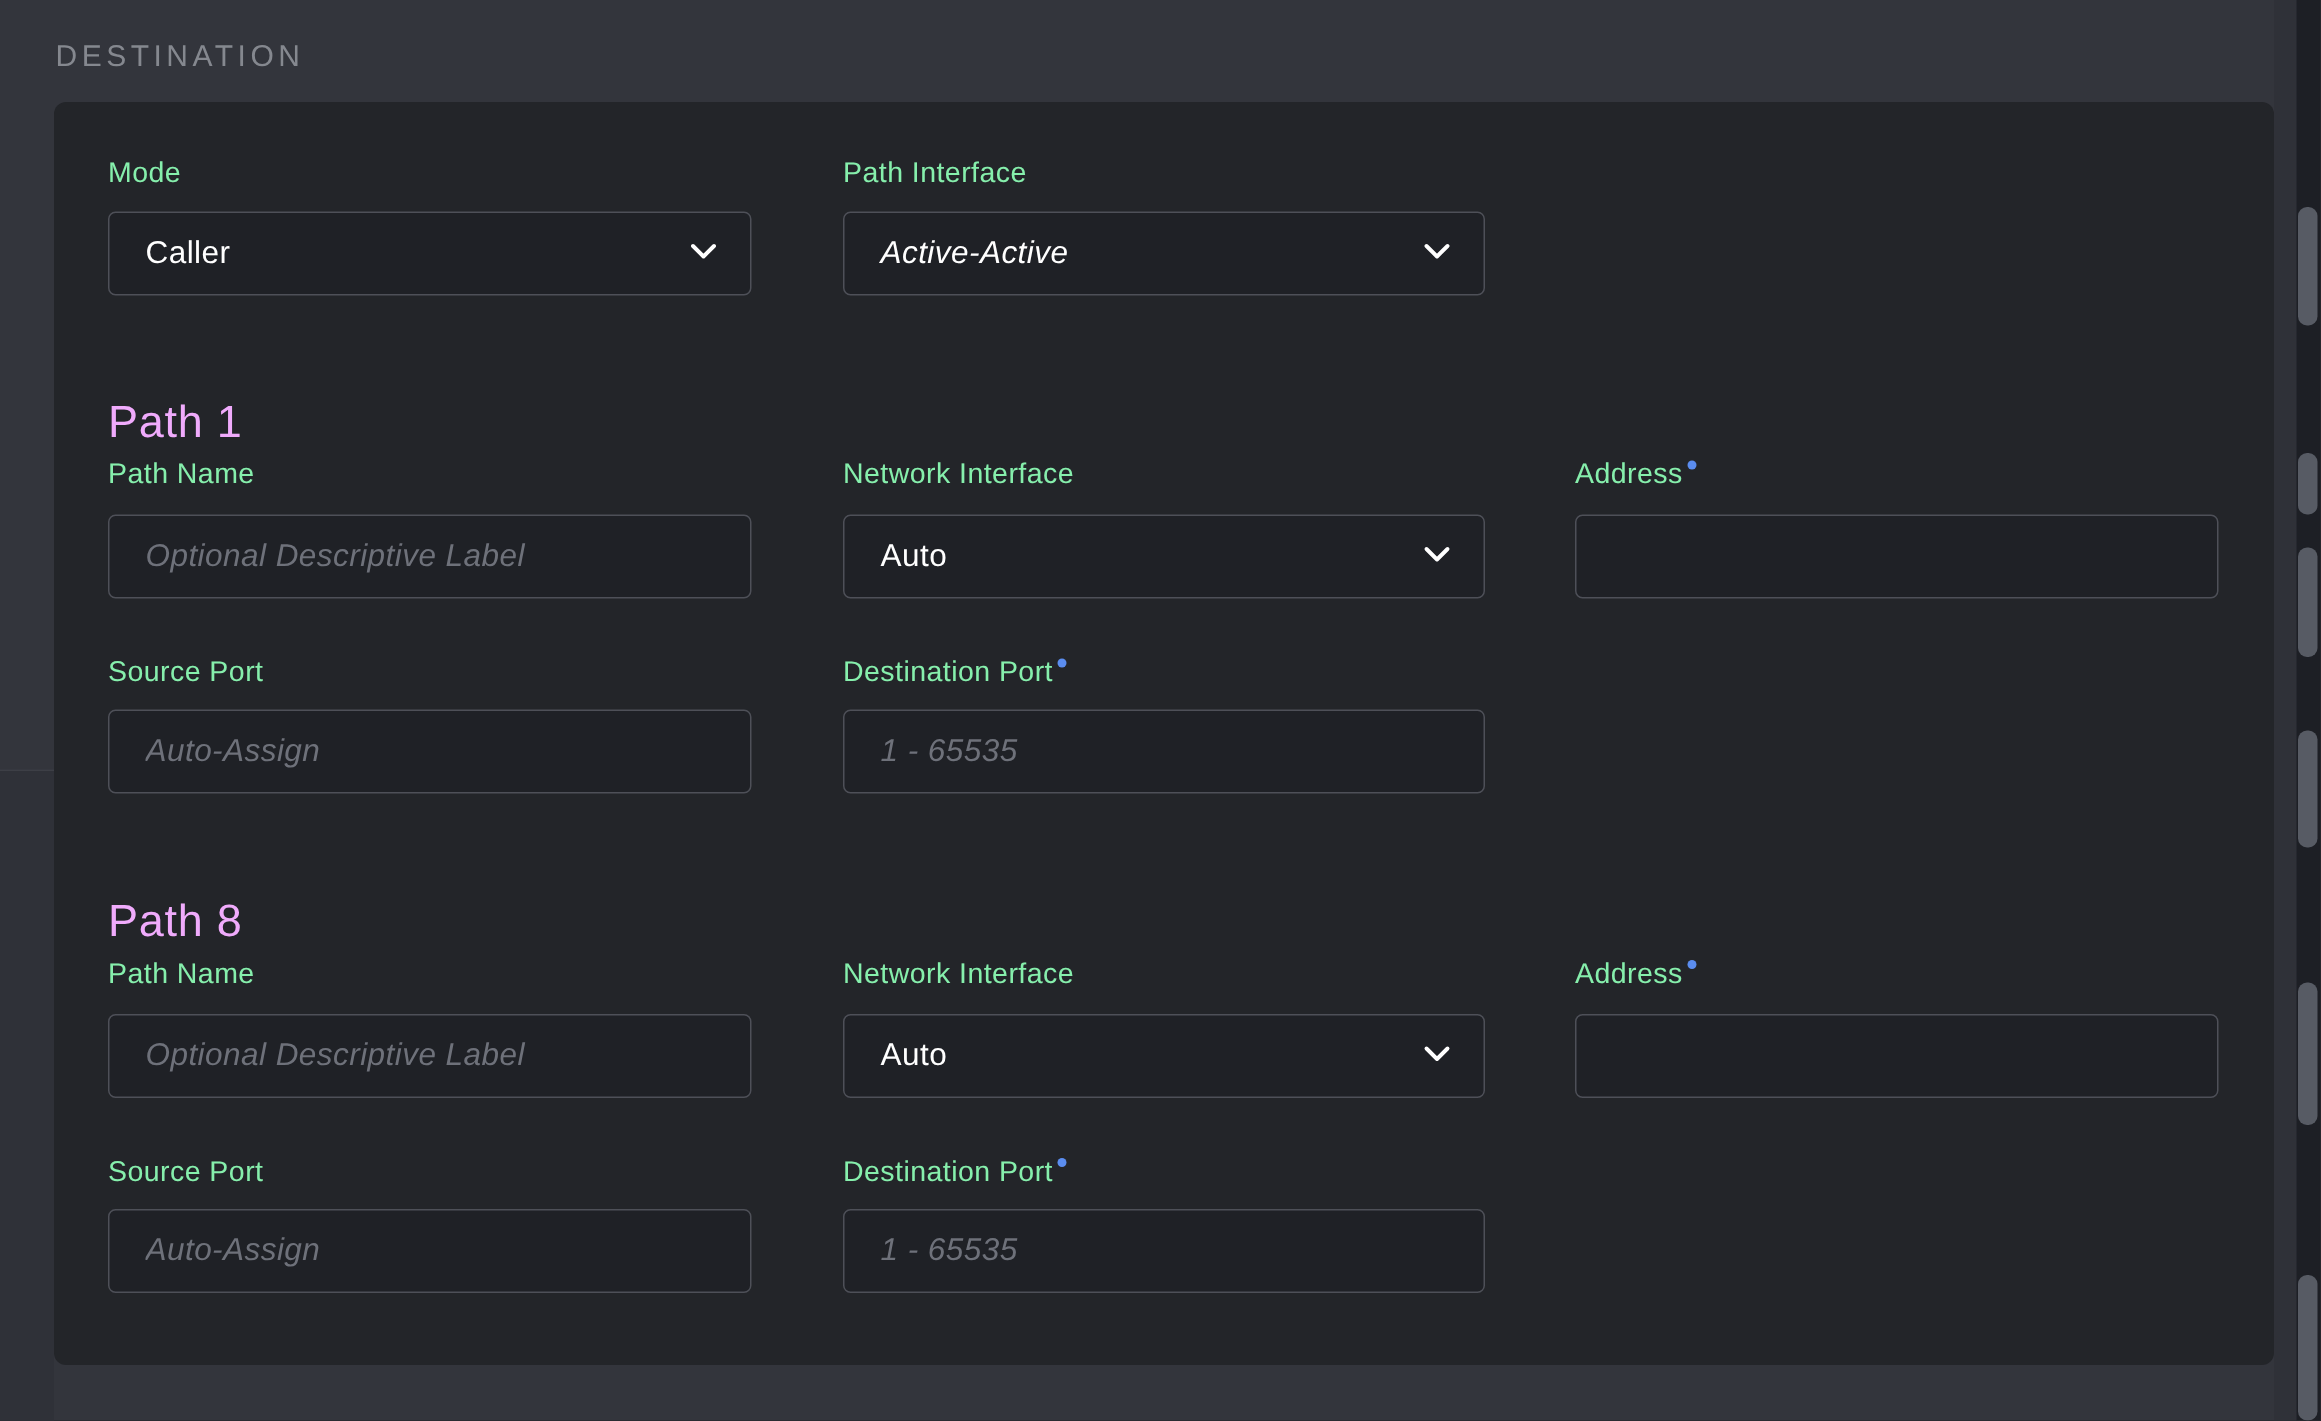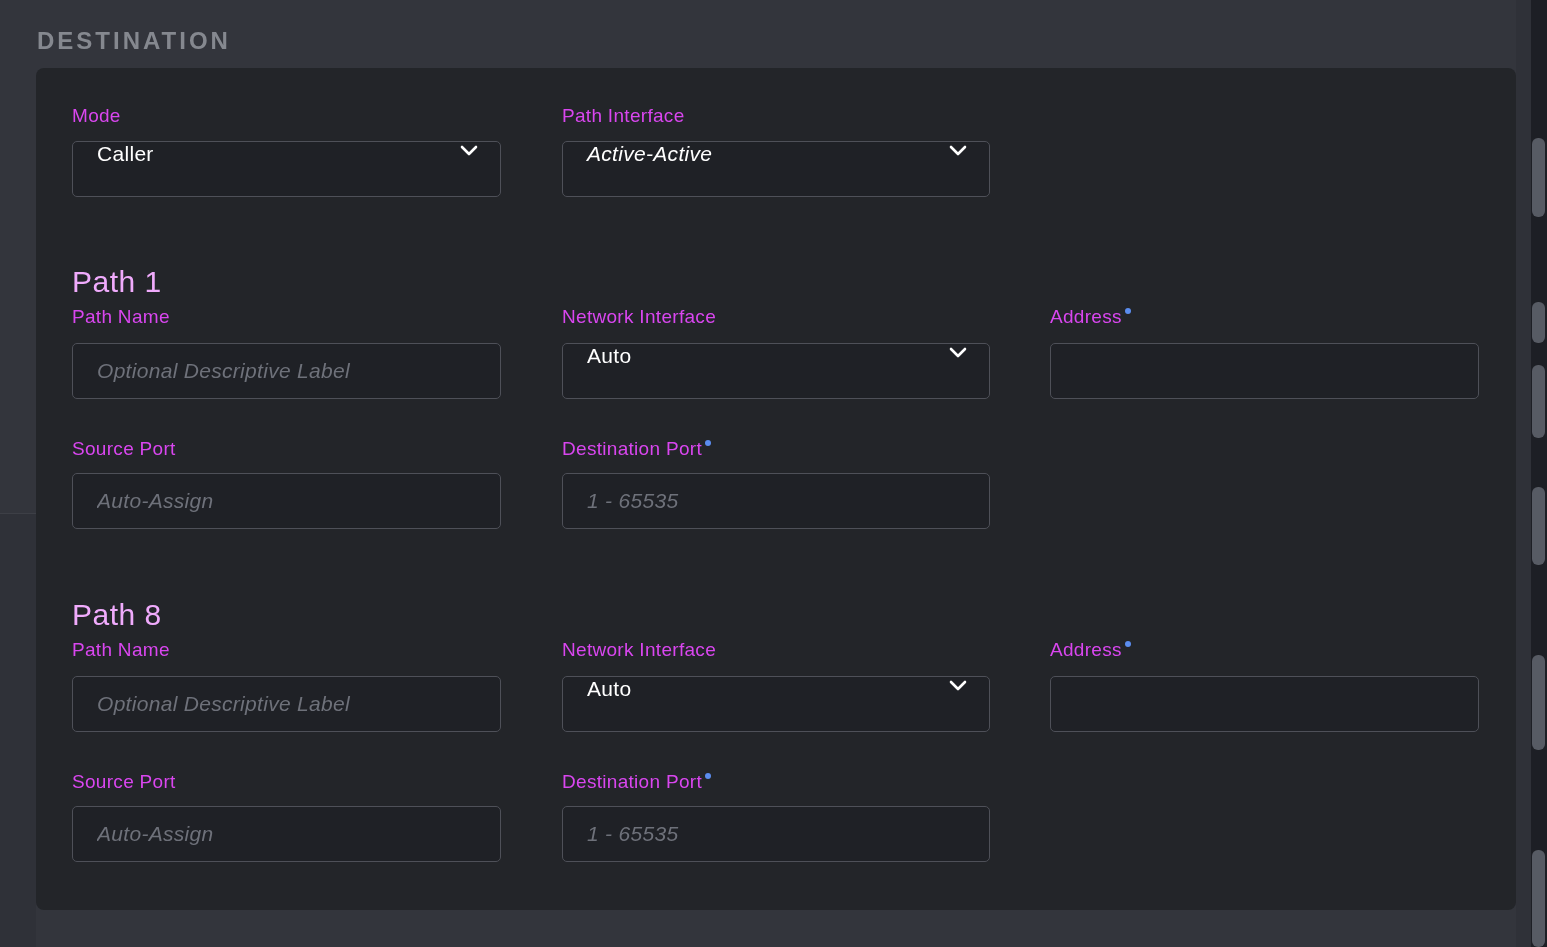--- a/index.html
+++ b/index.html
@@ -7,21 +7,21 @@
     width:1547px;height:947px;overflow:hidden;position:relative;
     background:#33353c;
     font-family:"Liberation Sans", sans-serif;
     -webkit-font-smoothing:antialiased;
   }
   .screen{position:absolute;inset:0;}
 
   
   .section-title{
     position:absolute;left:37px;top:27px;
-    font-size:24px;font-weight:700;letter-spacing:3px;
+    font-size:20px;font-weight:400;letter-spacing:3px;
     color:#85888f;
   }
 
   
   .left-strip-lower{
     position:absolute;left:0;top:513px;width:36px;height:434px;
     background:#2f3138;border-top:1px solid #3d3f46;
   }
   .right-gap{
     position:absolute;left:1516px;top:0;width:15px;height:947px;
@@ -30,40 +30,40 @@
 
   
   .card{
     position:absolute;left:36px;top:68px;width:1480px;height:842px;
     background:#232529;border-radius:8px;
   }
 
   
   .lbl{
     position:absolute;
-    font-size:19px;color:#d946ef;letter-spacing:0.3px;
+    font-size:19px;color:#86efac;letter-spacing:0.3px;
     white-space:nowrap;
     text-align:center;
   }
   .req-dot{
     display:inline-block;width:6px;height:6px;border-radius:50%;
     background:var(--accent,#5b8def);
     margin-left:3px;vertical-align:9px;
   }
   .path-heading{
     position:absolute;left:72px;
     font-size:30px;font-weight:400;color:#f0abfc;letter-spacing:0.5px;margin-top:32px;
   }
   .ctl{
     position:absolute;height:56px;box-sizing:border-box;
     border:1px solid #4e5058;border-radius:5px;
     background:#1f2126;
   }
   .select{
-    display:flex;justify-content:space-between;
+    display:flex;align-items:center;justify-content:space-between;
     padding:0 22px 0 24px;cursor:pointer;
   }
   .select .sel-text{
     font-size:21px;color:#ffffff;letter-spacing:0.3px;
   }
   .select .chev{flex:0 0 auto;margin-left:12px;}
   .input{
     width:100%;height:100%;box-sizing:border-box;
     background:transparent;border:none;outline:none;
     padding:0 24px;

